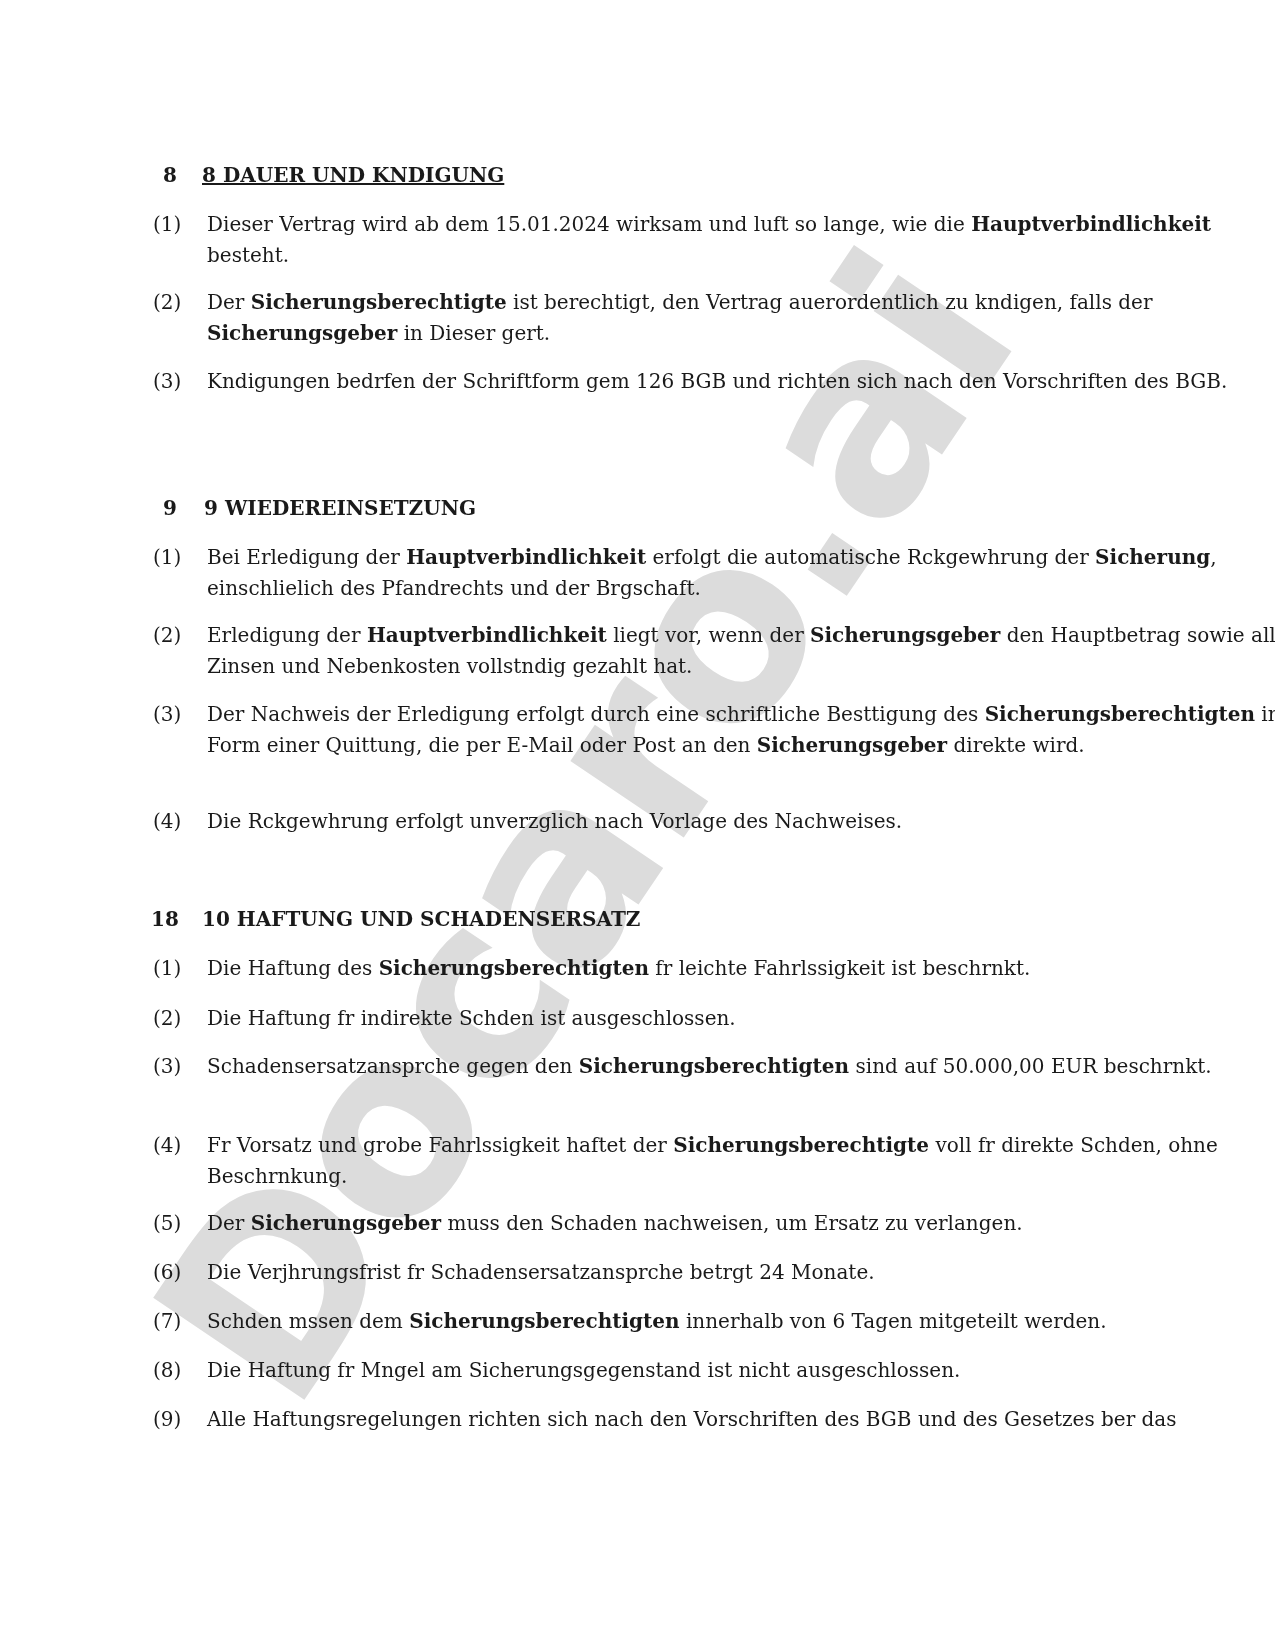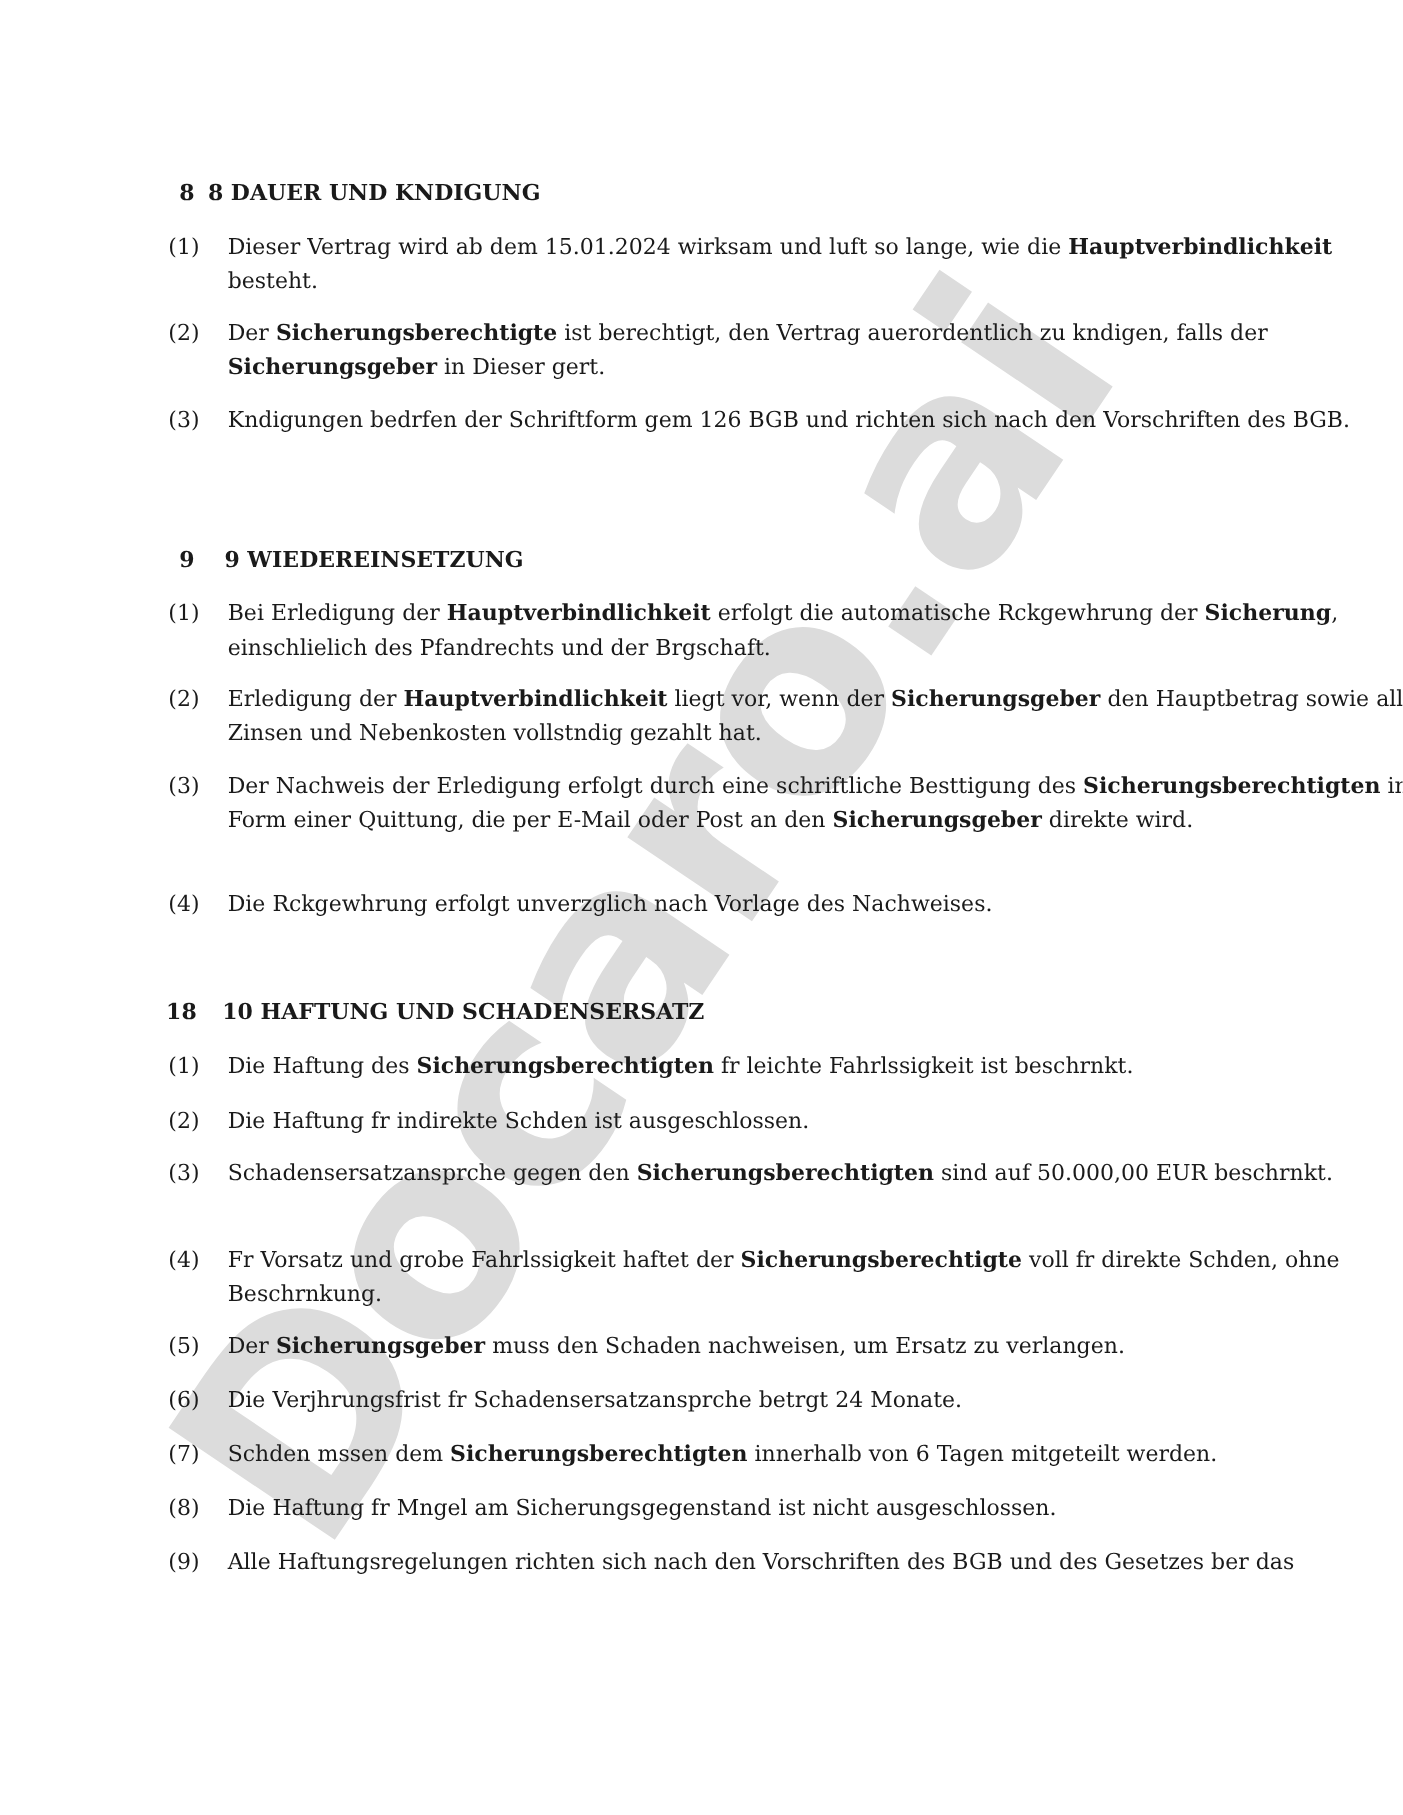--- a/index.html
+++ b/index.html
@@ -37,21 +37,21 @@
 <body>
 
 <div class="page">
   <div class="watermark">Docaro.ai</div>
 
   <div class="content">
 
     <div>
       <div class="heading" style="left:163px; top:161px;">
         <span class="num">8</span>
-        <span class="title" style="left:26px;">8 DAUER UND KNDIGUNG</span>
+        <span class="title" style="left:39px;text-decoration:underline;">8 DAUER UND KNDIGUNG</span>
       </div>
       <div class="item" style="top:209px;">
         <span class="idx">(1)</span>
         <span class="txt"><span>Dieser Vertrag wird ab dem 15.01.2024 wirksam und luft so lange, wie die </span><b>Hauptverbindlichkeit</b><span> besteht.</span></span>
       </div>
       <div class="item" style="top:287px;">
         <span class="idx">(2)</span>
         <span class="txt"><span>Der </span><b>Sicherungsberechtigte</b><span> ist berechtigt, den Vertrag auerordentlich zu kndigen, falls der </span><b>Sicherungsgeber</b><span> in Dieser gert.</span></span>
       </div>
       <div class="item" style="top:366px;">

